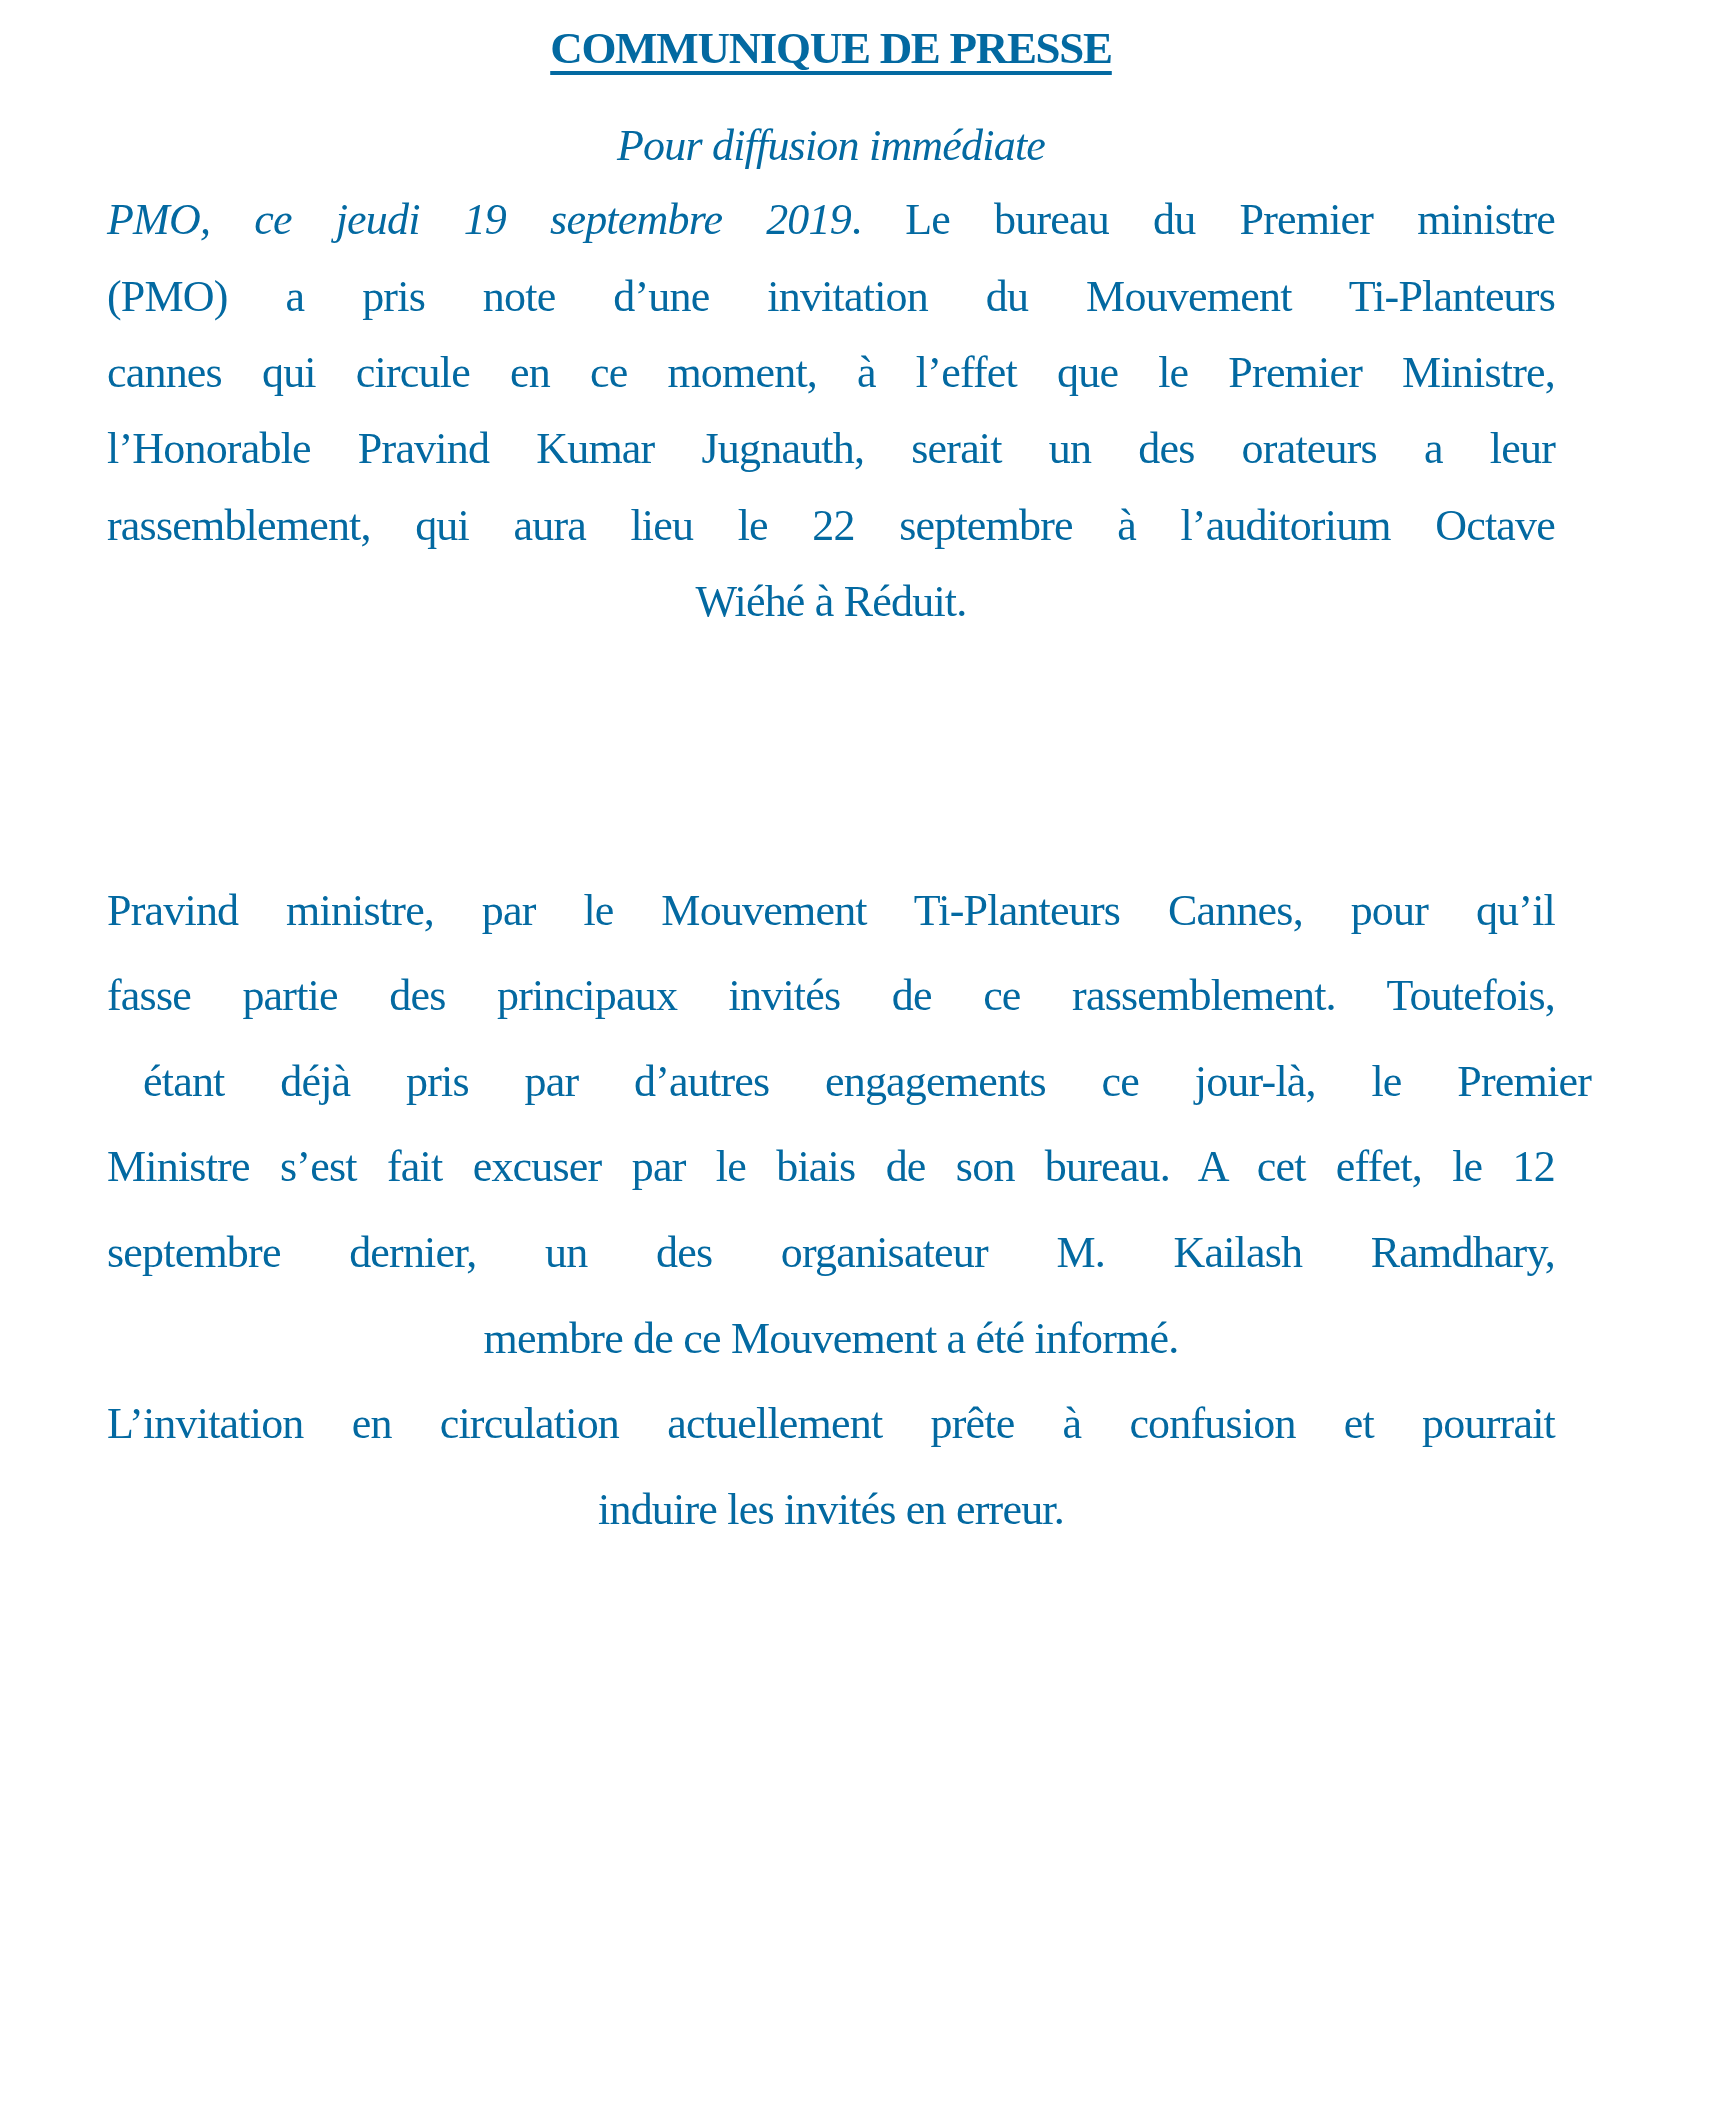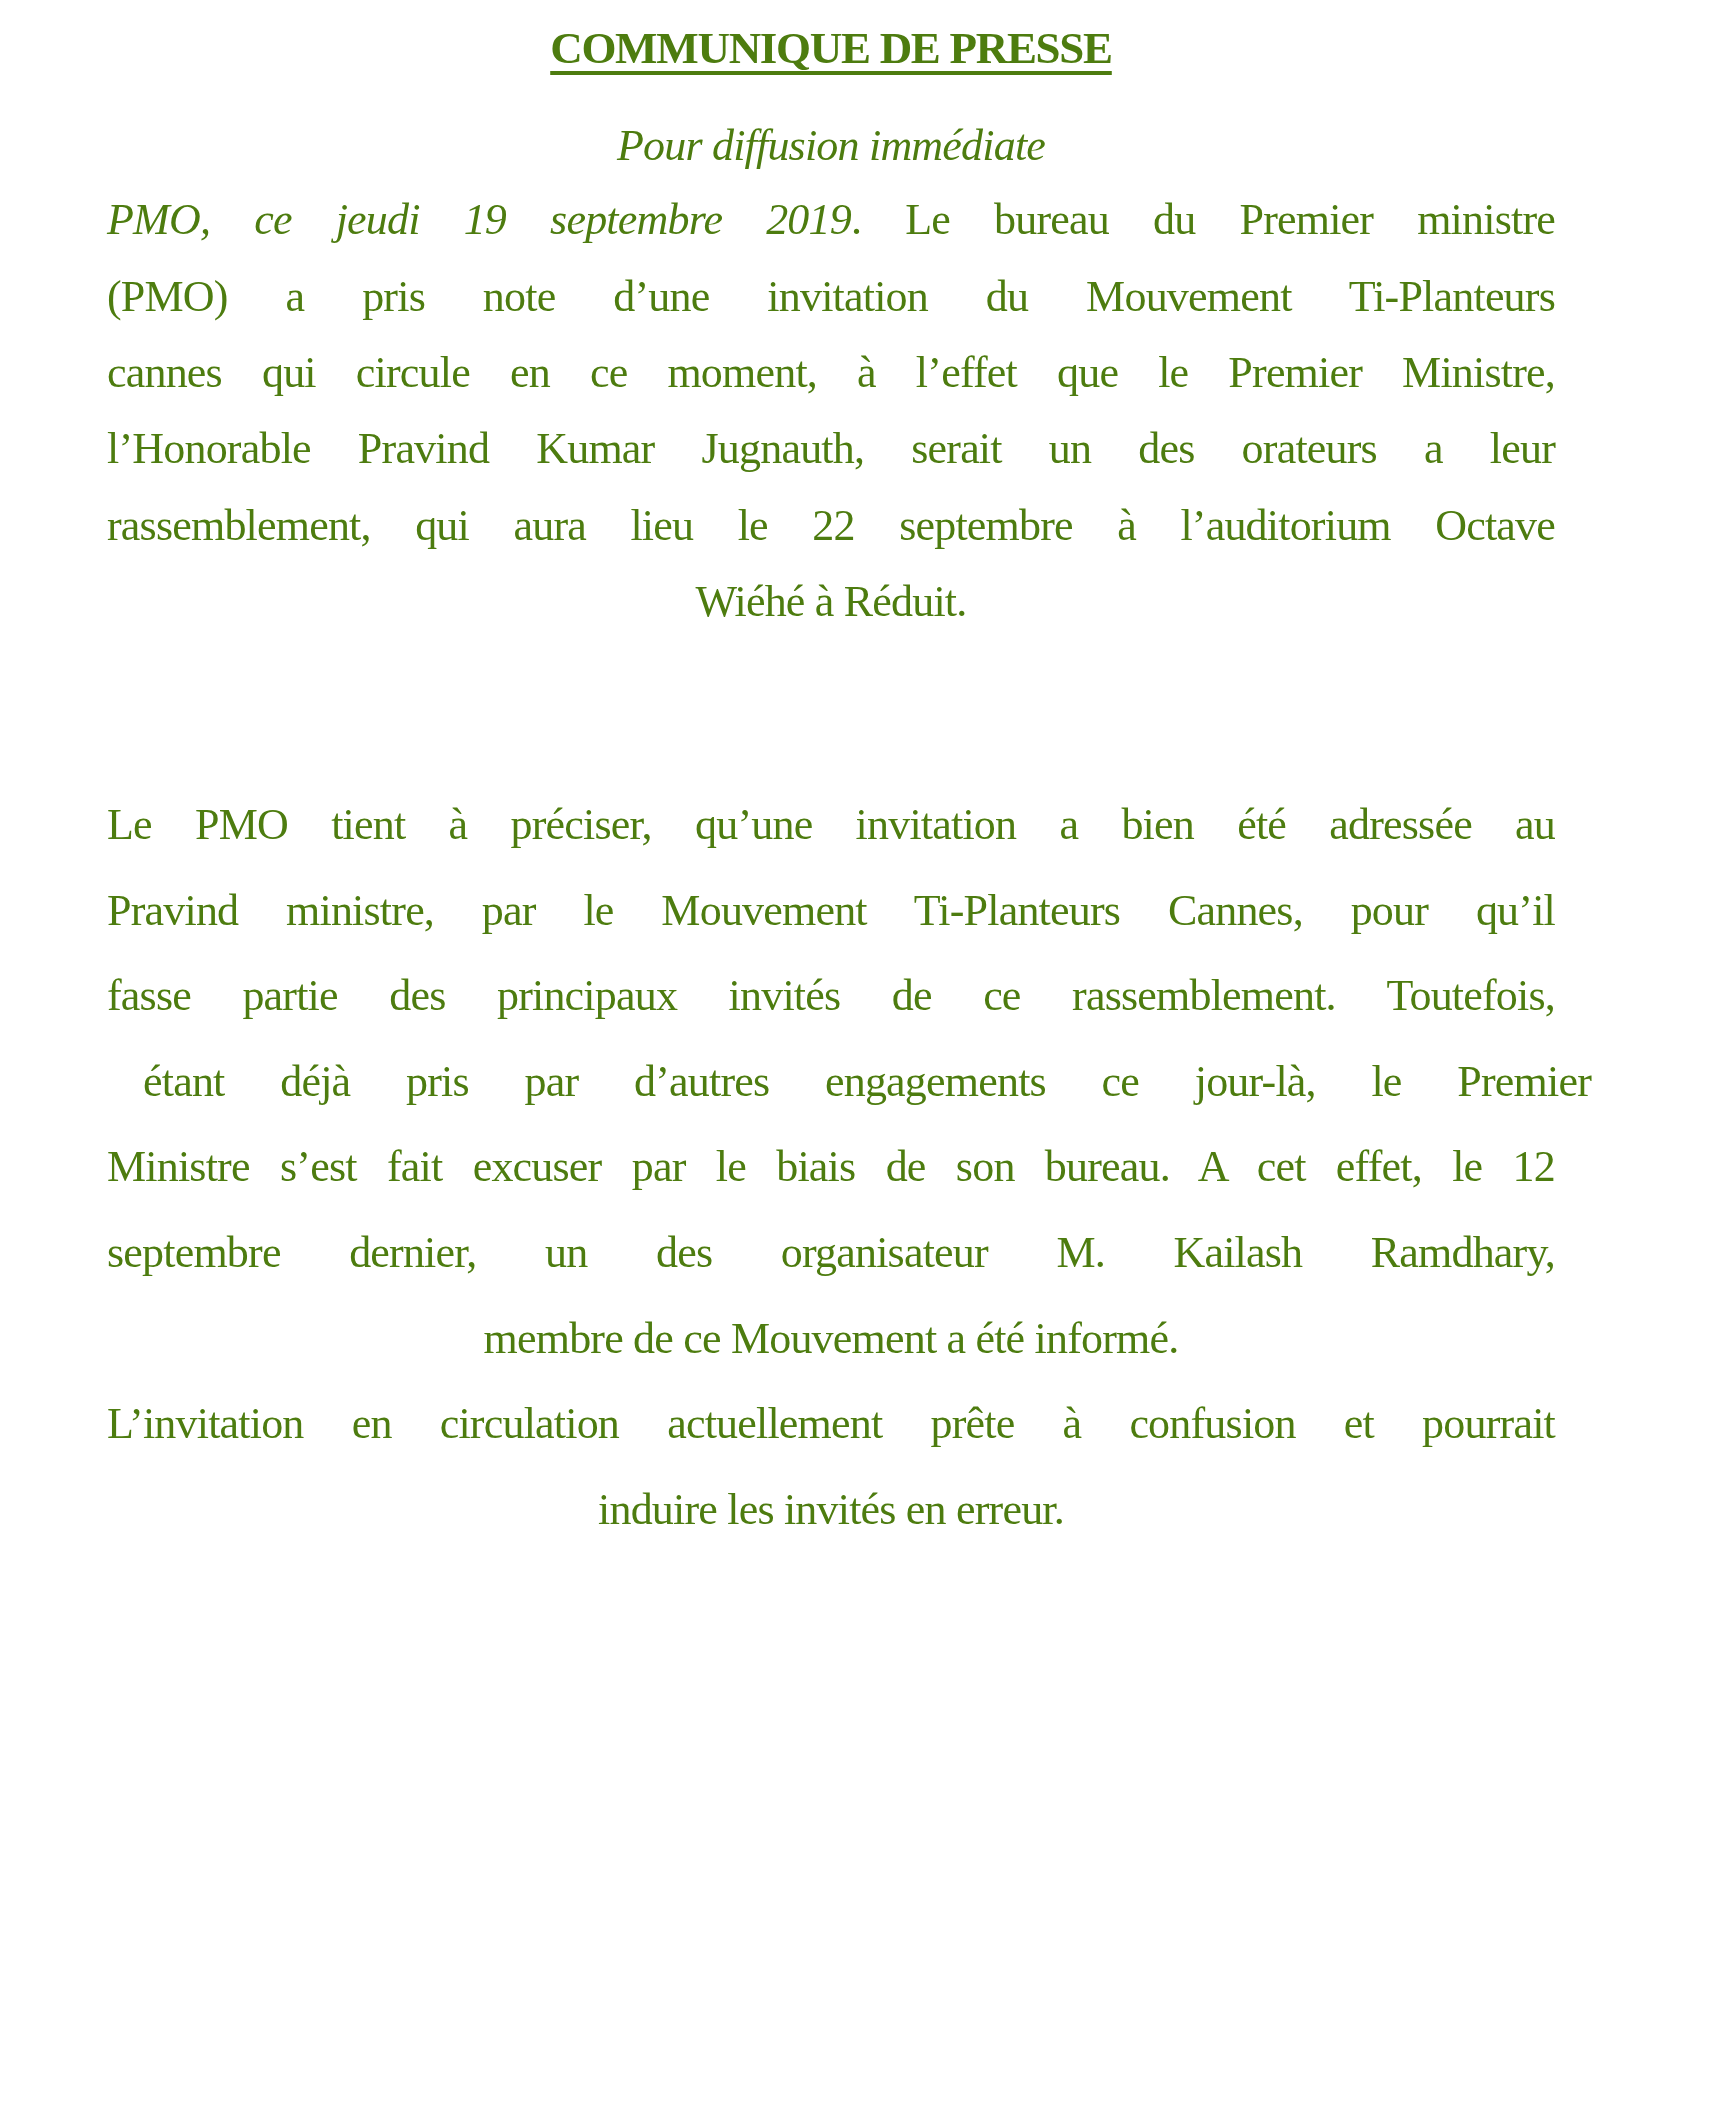--- a/index.html
+++ b/index.html
@@ -5,21 +5,21 @@
   html, body {
     margin: 0;
     padding: 0;
     background: #ffffff;
   }
   .page {
     position: relative;
     width: 1728px;
     height: 2116px;
     background: #ffffff;
-    color: #4d7c0f;
+    color: #0369a1;
     font-family: "Liberation Serif", "DejaVu Serif", serif;
     overflow: hidden;
   }
   .line {
     position: absolute;
     left: 107px;
     width: 1448px;
     font-size: 44px;
     letter-spacing: -0.8px;
     line-height: 1.25;
@@ -82,21 +82,20 @@
 
   <div class="line dateline italic">Pour diffusion immédiate</div>
 
   <div class="line just t3"><span class="italic">PMO, ce jeudi 19 septembre 2019</span><span>. Le bureau du Premier ministre</span></div>
   <div class="line just t4">(PMO) a pris note d’une invitation du Mouvement Ti-Planteurs</div>
   <div class="line just t5">cannes qui circule en ce moment, à l’effet que le Premier Ministre,</div>
   <div class="line just t6">l’Honorable Pravind Kumar Jugnauth, serait un des orateurs a leur</div>
   <div class="line just t7">rassemblement, qui aura lieu le 22 septembre à l’auditorium Octave</div>
   <div class="line left t8">Wiéhé à Réduit.</div>
 
-  <div class="line just t9">Le PMO tient à préciser, qu’une invitation a bien été adressée au</div>
   <div class="line just t10">Pravind ministre, par le Mouvement Ti-Planteurs Cannes, pour qu’il</div>
   <div class="line just t11">fasse partie des principaux invités de ce rassemblement. Toutefois,</div>
   <div class="line just t12">étant déjà pris par d’autres engagements ce jour-là, le Premier</div>
   <div class="line just t13">Ministre s’est fait excuser par le biais de son bureau. A cet effet, le 12</div>
   <div class="line just t14">septembre dernier, un des organisateur M. Kailash Ramdhary,</div>
   <div class="line left t15">membre de ce Mouvement a été informé.</div>
 
   <div class="line just t16">L’invitation en circulation actuellement prête à confusion et pourrait</div>
   <div class="line left t17">induire les invités en erreur.</div>
 

